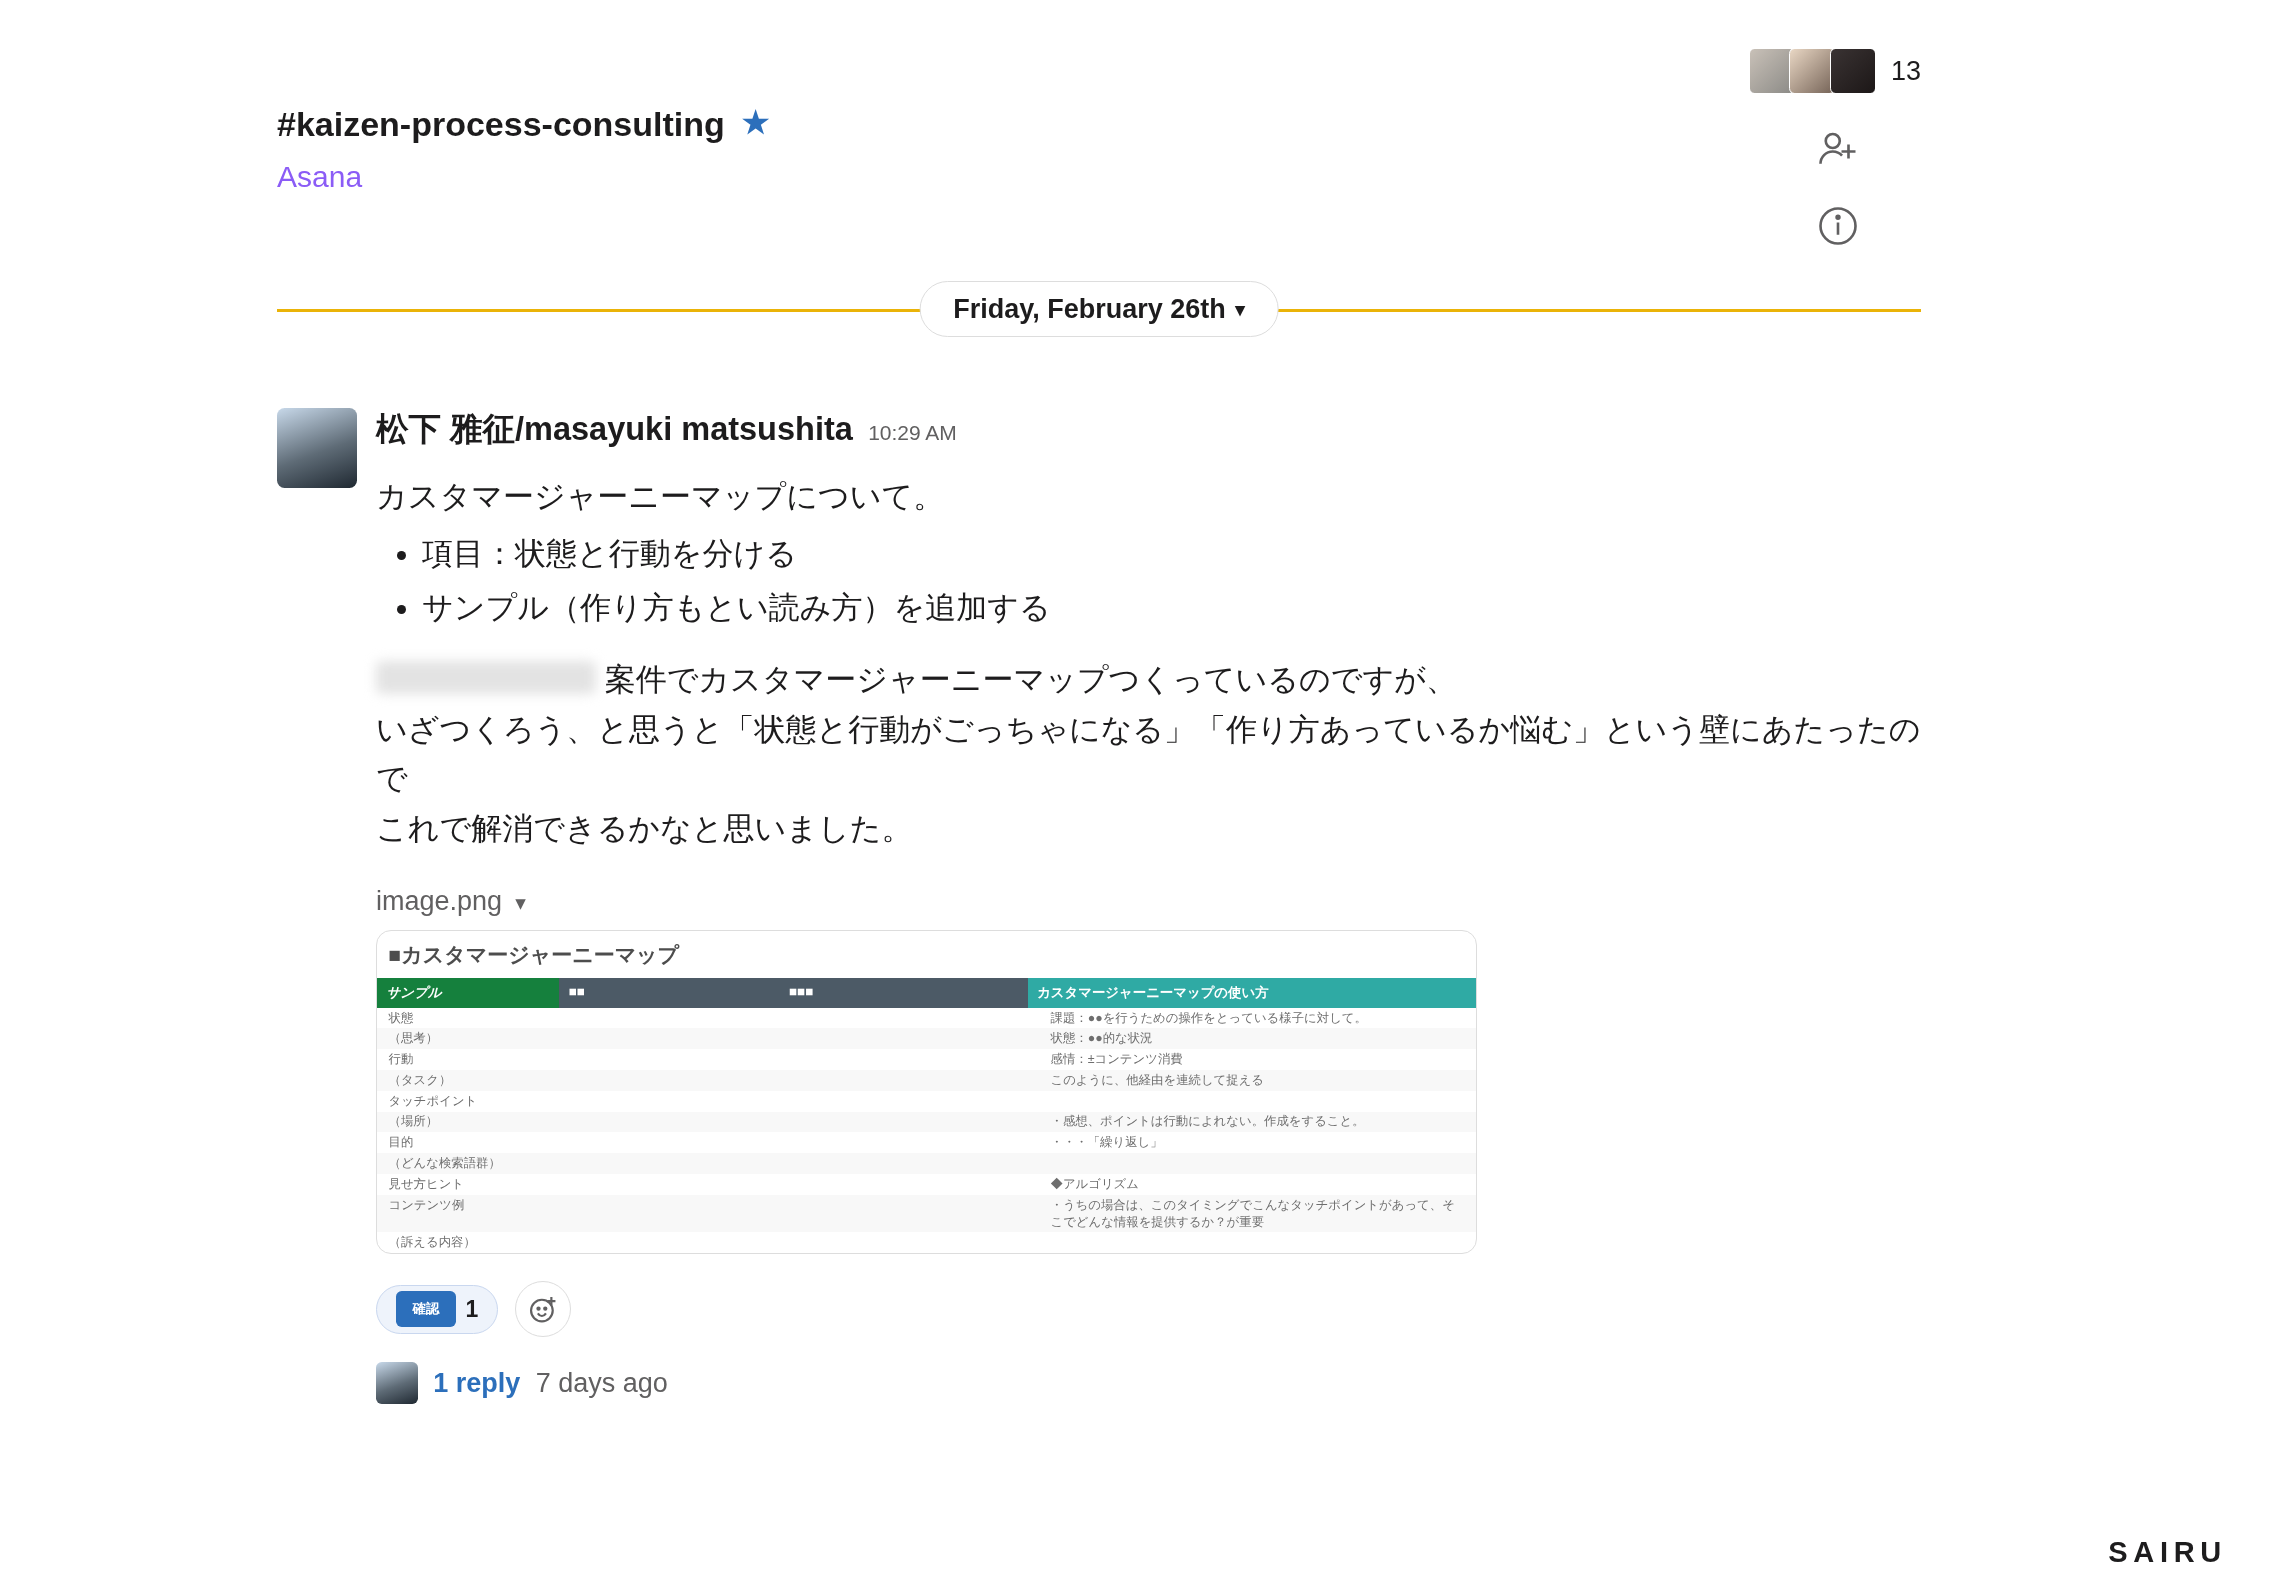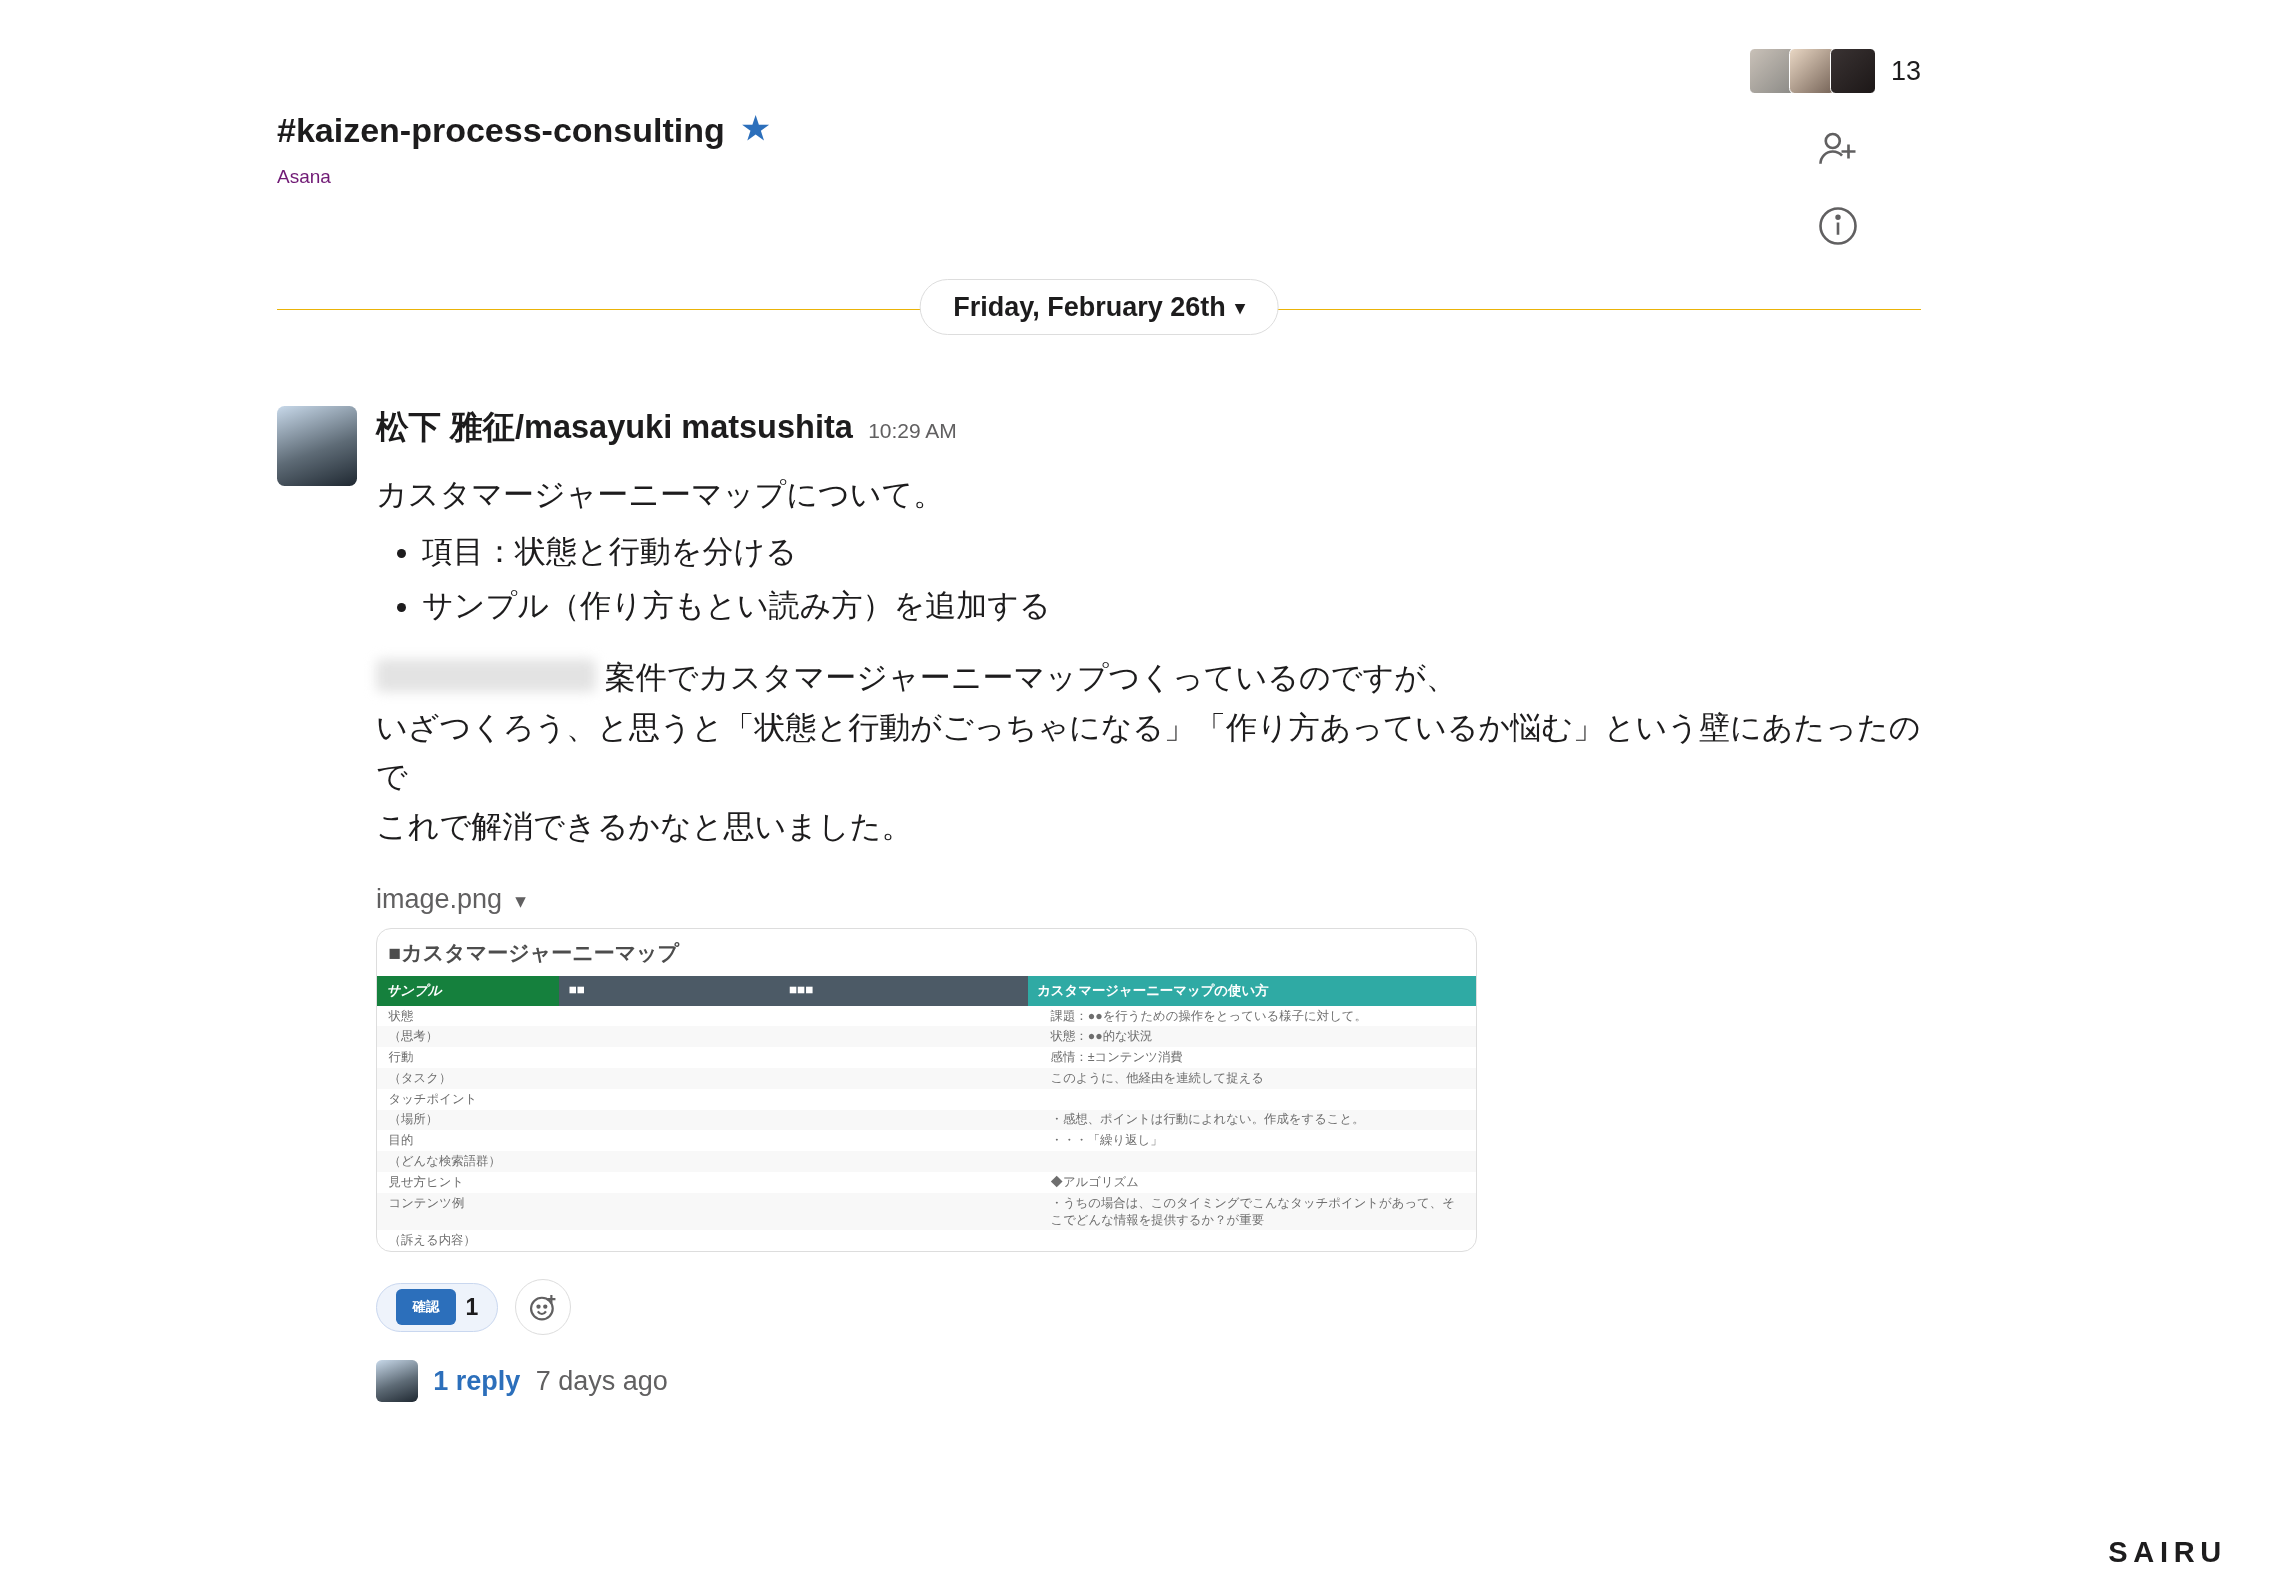--- a/index.html
+++ b/index.html
@@ -23,22 +23,22 @@
   .channel-header {
     display: flex;
     justify-content: space-between;
     align-items: center;
   }
   .channel-title {
     font-size: 34px;
     font-weight: 900;
   }
   .channel-subtitle {
-    font-size: 19px;
-    color: #701a75;
+    font-size: 30px;
+    color: #8b5cf6;
     margin-top: 16px;
   }
   .star-icon {
     color: #2c6fbb;
     font-size: 31px;
     margin-left: 7.6px;
     vertical-align: 2.9px;
   }
 
   .header-right {
@@ -75,21 +75,21 @@
     justify-content: center;
     color: #616061;
   }
   .icon-circle svg { width: 42px; height: 42px; }
 
   
   .divider-zone {
     position: relative;
     margin-top: 59px;
     height: 67px;
-    border-top: 1px solid #eab308;
+    border-top: 3px solid #eab308;
   }
   .date-chip {
     position: absolute;
     left: 50%;
     top: -31px;
     transform: translateX(-50%);
     background: #fff;
     border: 1.9px solid #dddddd;
     border-radius: 38px;
     padding: 11.5px 32.5px;

